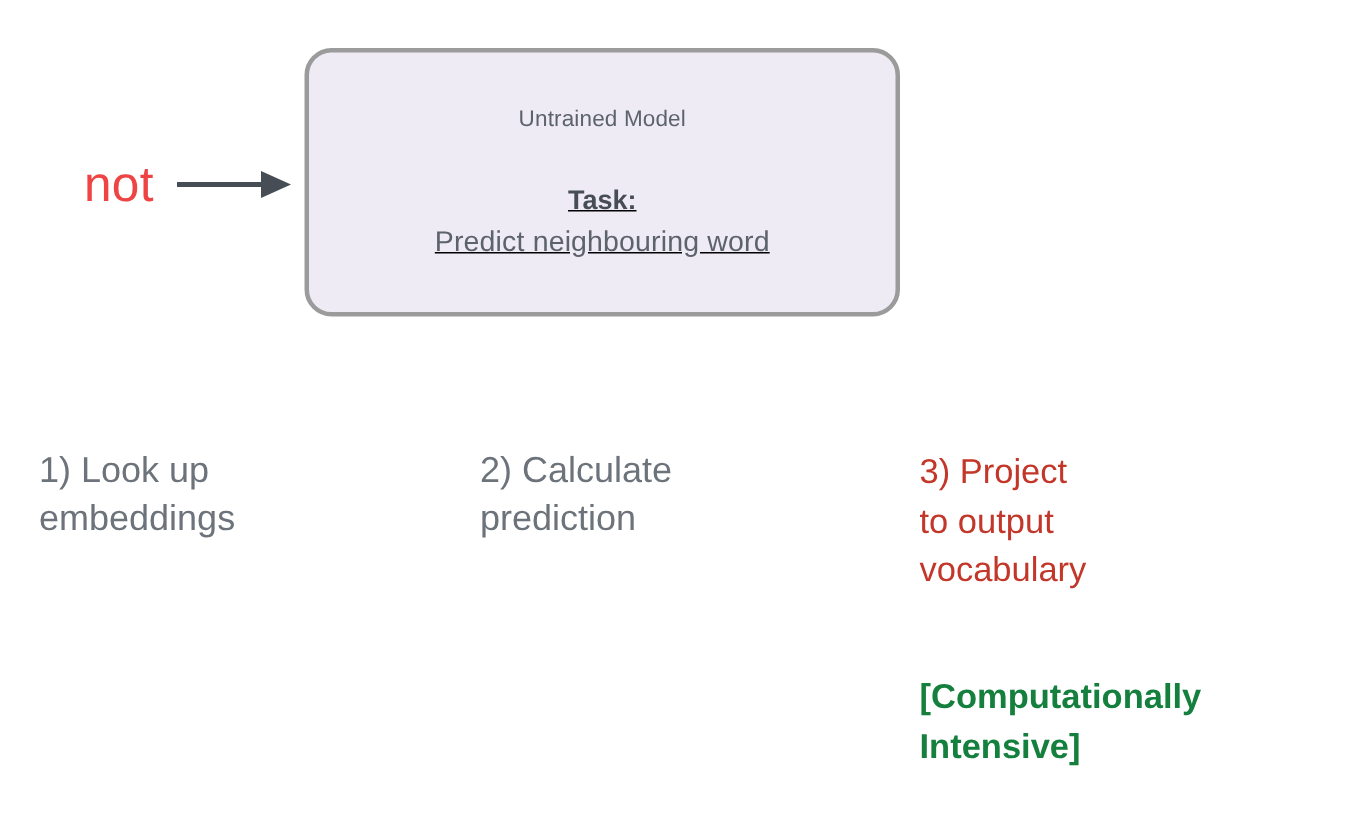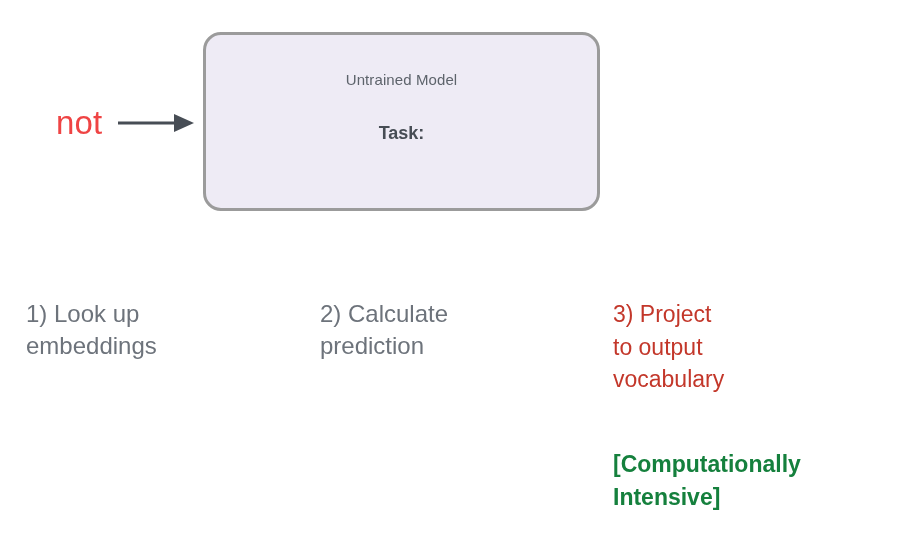--- a/index.html
+++ b/index.html
@@ -60,20 +60,21 @@
   .model-title {
     margin-top: 36px;
     font-size: 15px;
     color: #5d636b;
     letter-spacing: 0.1px;
     text-align: center;
   }
   .model-task-block {
     margin-top: 32px;
     text-align: center;
+    text-decoration: underline;
   }
   .model-task-label {
     font-size: 18px;
     font-weight: bold;
     color: #474d55;
     line-height: 1.55;
   }
   .model-task-value {
     font-size: 19px;
     color: #5d636b;
@@ -133,20 +134,21 @@
     <svg width="80" height="26" viewBox="0 0 80 26" aria-hidden="true">
       <line x1="2" y1="13" x2="60" y2="13" stroke="#474d55" stroke-width="3.2" stroke-linecap="butt"></line>
       <polygon points="58,4 78,13 58,22" fill="#474d55"></polygon>
     </svg>
   </div>
 
   <div class="model-box">
     <div class="model-title">Untrained Model</div>
     <div class="model-task-block">
       <div class="model-task-label">Task:</div>
+      <div class="model-task-value">Predict neighbouring word</div>
     </div>
   </div>
 
   <div class="steps">
     <div class="step step-plain step-1">1) Look up
 embeddings</div>
     <div class="step step-plain step-2">2) Calculate
 prediction</div>
     <div class="step step-emphasis step-3">3) Project
 to output

